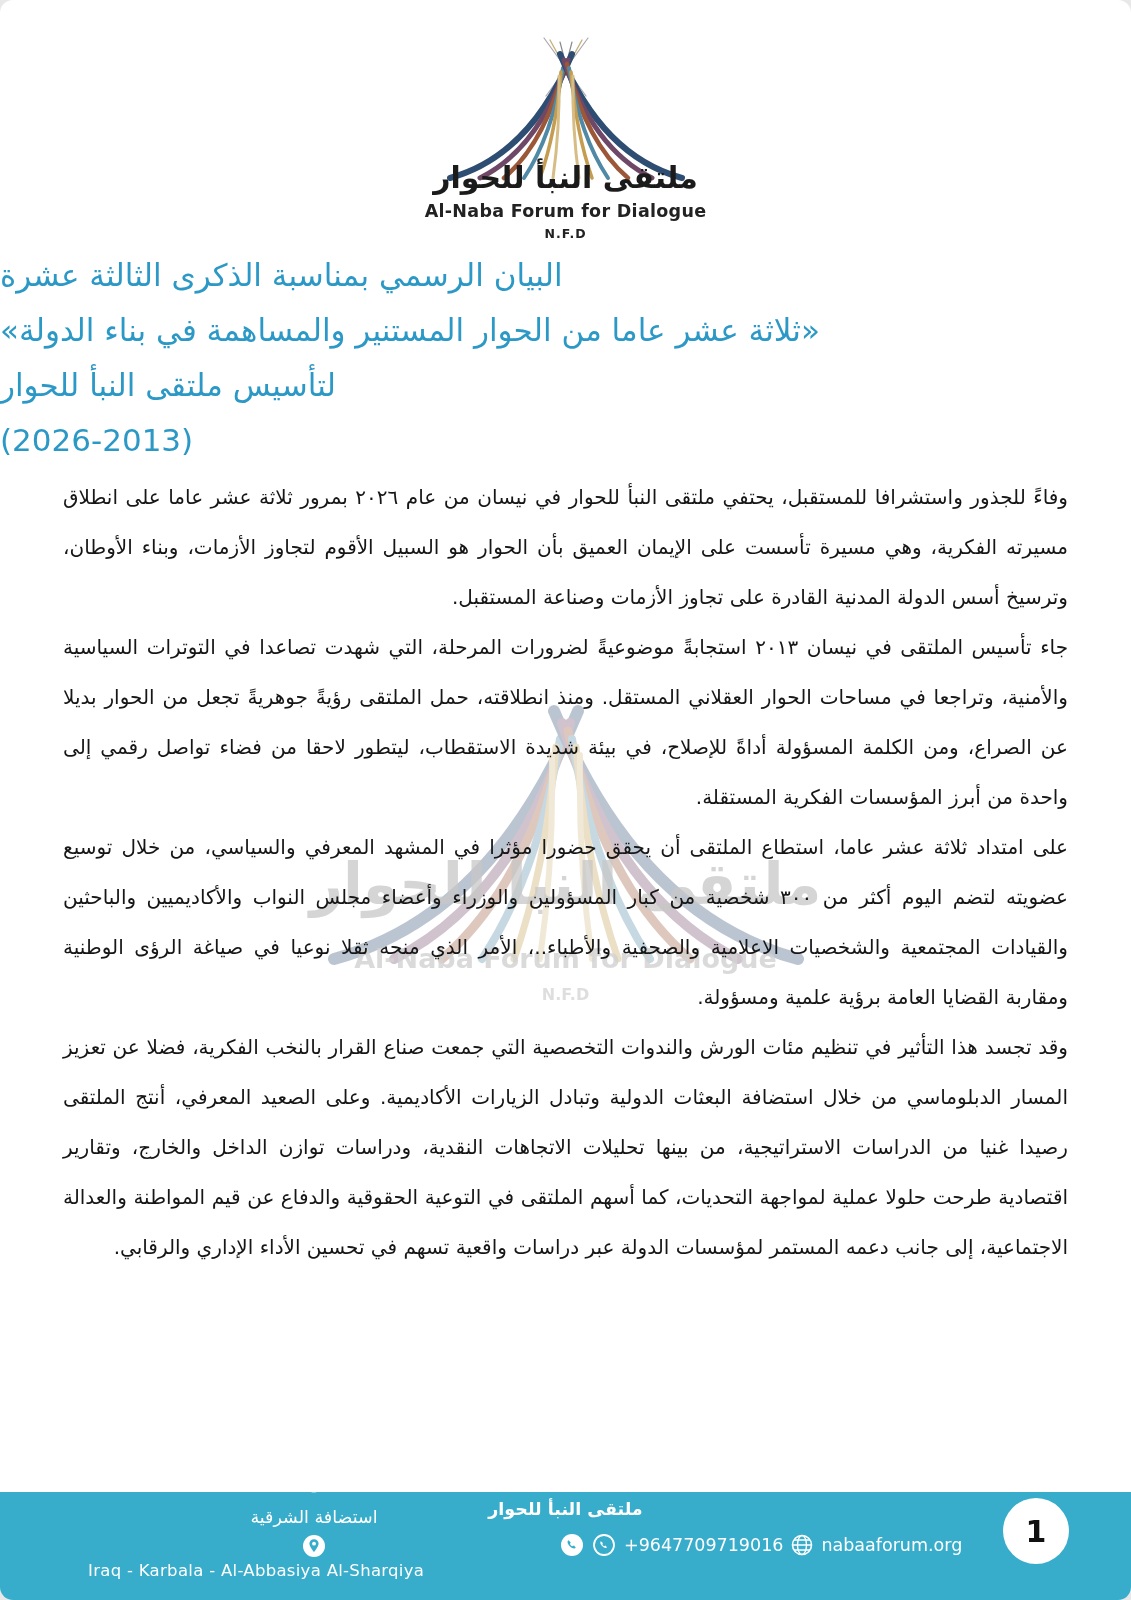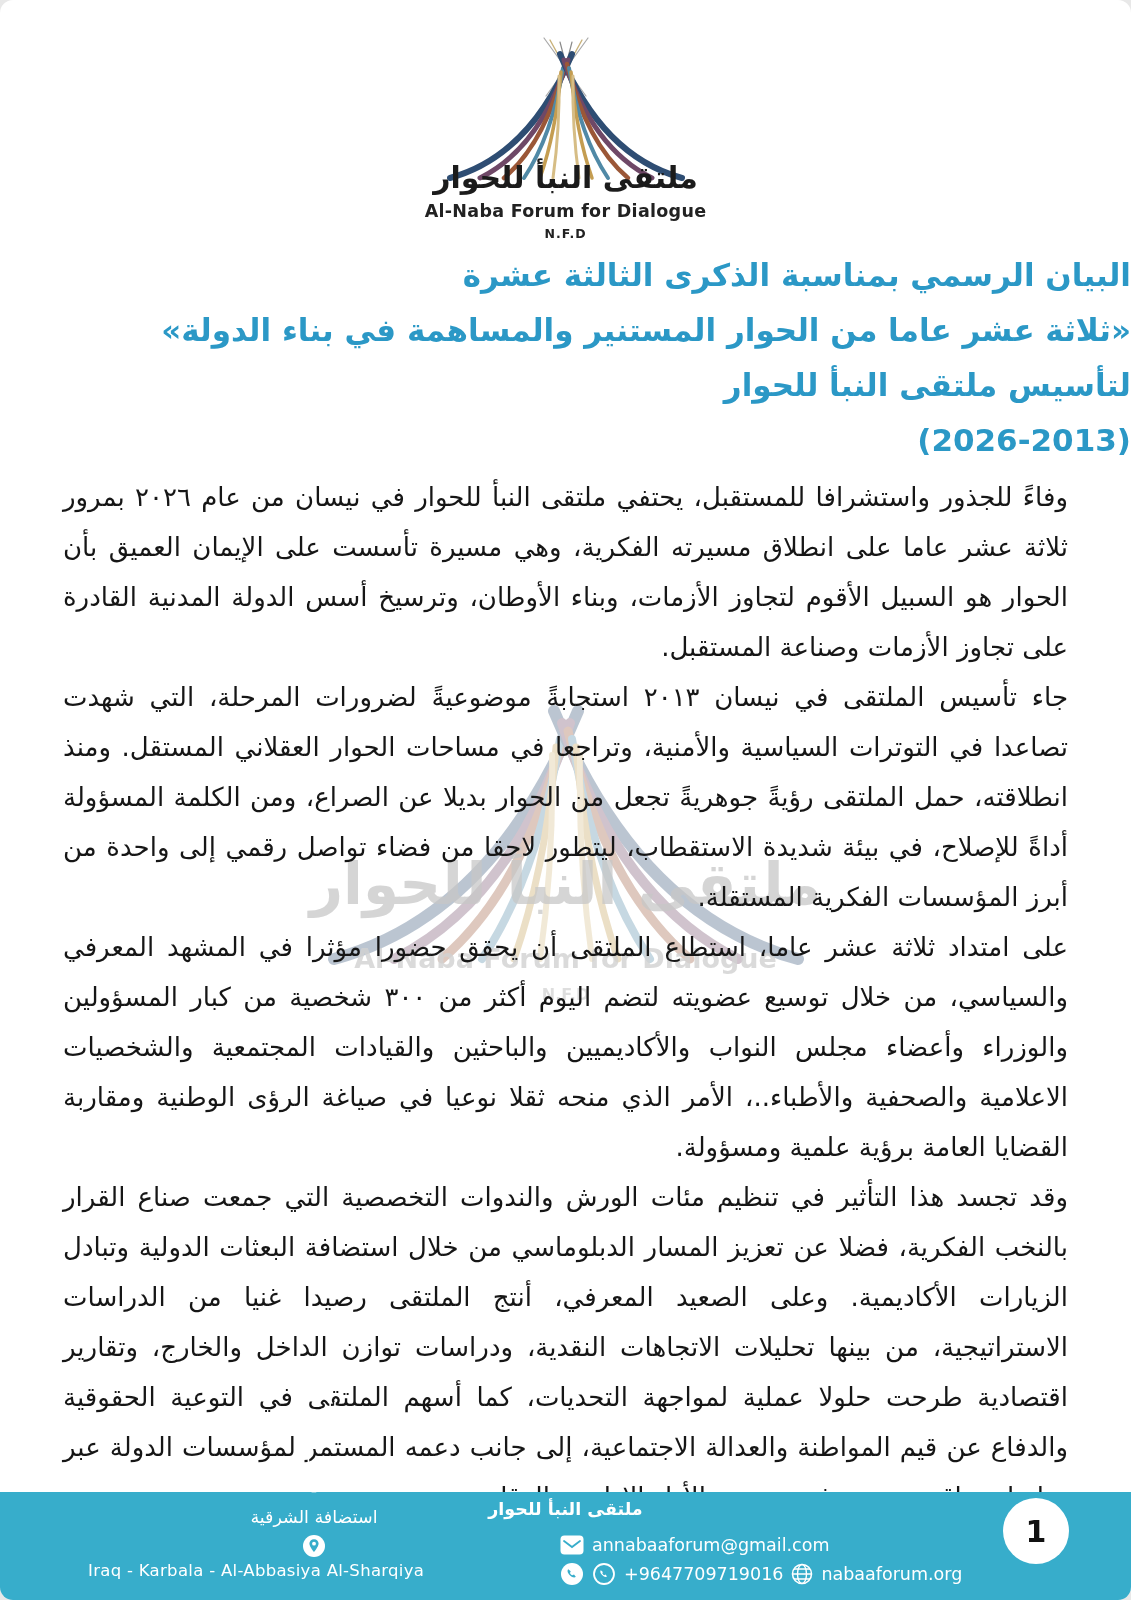--- a/index.html
+++ b/index.html
@@ -14,27 +14,27 @@
   }
   
   .logo-wrap{position:absolute;top:36px;left:50%;transform:translateX(-50%);}
   .org-ar{position:absolute;top:160px;width:100%;text-align:center;
           font-size:30px;font-weight:bold;color:#1b1b1b;direction:rtl;}
   .org-en{position:absolute;top:201px;width:100%;text-align:center;
           font-size:17.5px;font-weight:600;color:#222;letter-spacing:.3px;}
   .org-abbr{position:absolute;top:226px;width:100%;text-align:center;
           font-size:12.5px;font-weight:bold;color:#222;letter-spacing:1px;}
   
-  .title{position:absolute;top:248px;left:0;right:0;text-align:right;
-         direction:rtl;color:#2b98c6;font-weight:bold;
+  .title{position:absolute;top:248px;left:0;right:0;text-align:left;
+         direction:rtl;color:#2b98c6;font-weight:normal;
          font-size:31px;line-height:55px;}
   
   .body-text{position:absolute;top:472px;left:63px;width:1005px;
          direction:rtl;text-align:justify;color:#161616;
-         font-size:26px;line-height:50px;z-index:2;}
+         font-size:20px;line-height:50px;z-index:2;}
   .body-text p{margin:0;}
   
   .watermark{position:absolute;top:655px;left:0;right:0;height:400px;
          z-index:1;pointer-events:none;}
   .wm-logo{position:absolute;top:20px;left:50%;transform:translateX(-50%);opacity:.32;}
   .wm-ar{position:absolute;top:195px;width:100%;text-align:center;direction:rtl;
          font-size:58px;font-weight:bold;color:#c7c7c7;opacity:.75;}
   .wm-en{position:absolute;top:288px;width:100%;text-align:center;
          font-size:27px;font-weight:600;color:#d2d2d2;opacity:.8;}
   .wm-abbr{position:absolute;top:330px;width:100%;text-align:center;
@@ -146,27 +146,20 @@
           <circle cx="12" cy="12" r="11" fill="#ffffff"></circle>
           <path d="M12 5.2c-2.7 0-4.6 1.9-4.6 4.4 0 3.1 4.6 8.6 4.6 8.6s4.6-5.5 4.6-8.6c0-2.5-1.9-4.4-4.6-4.4z" fill="#37adcb"></path>
           <circle cx="12" cy="9.7" r="1.9" fill="#ffffff"></circle>
         </svg>
       </div>
       <div class="f-address-en">Iraq - Karbala - Al-Abbasiya Al-Sharqiya</div>
     </div>
 
     <div class="f-contact">
       <div class="f-row">
-        <svg class="ico" width="24" height="20" viewBox="0 0 24 20">
-          <rect x="0.5" y="0.5" width="23" height="19" rx="4" fill="#ffffff"></rect>
-          <path d="M4 6 L12 12 L20 6" stroke="#37adcb" stroke-width="1.8" fill="none" stroke-linecap="round"></path>
-        </svg>
-        <span>annabaaforum@gmail.com</span>
-      </div>
-      <div class="f-row">
         <svg class="ico" width="24" height="24" viewBox="0 0 24 24">
           <circle cx="12" cy="12" r="11" fill="#ffffff"></circle>
           <path d="M8.2 7.2 c-1 1-1 3.4 1.6 6 s5 2.6 6 1.6 l-1.8-2.2 -1.6 .7 c-.9-.3-2.1-1.5-2.4-2.4 l.7-1.6 z" fill="#37adcb"></path>
         </svg>
         <svg class="ico" width="24" height="24" viewBox="0 0 24 24">
           <circle cx="12" cy="12" r="10" fill="none" stroke="#ffffff" stroke-width="1.8"></circle>
           <path d="M8.8 8.2 c-.8.8-.8 2.8 1.3 4.9 s4.1 2.1 4.9 1.3 l-1.4-1.8 -1.3 .6 c-.7-.3-1.7-1.3-2-2 l.6-1.3 z" fill="#ffffff"></path>
         </svg>
         <span>+9647709719016</span>
         <svg class="ico" width="22" height="22" viewBox="0 0 22 22">

